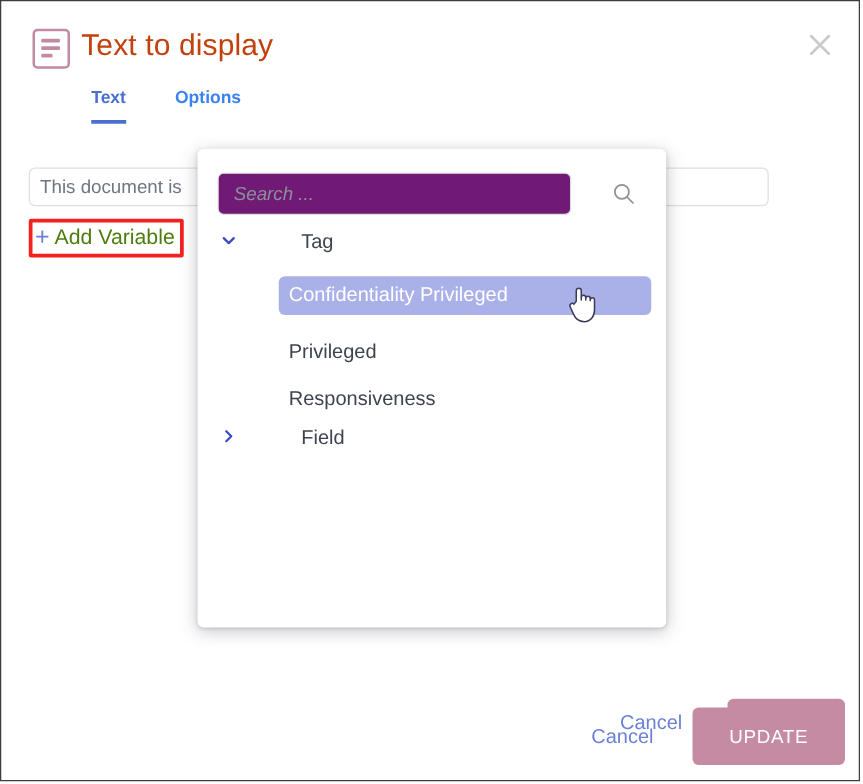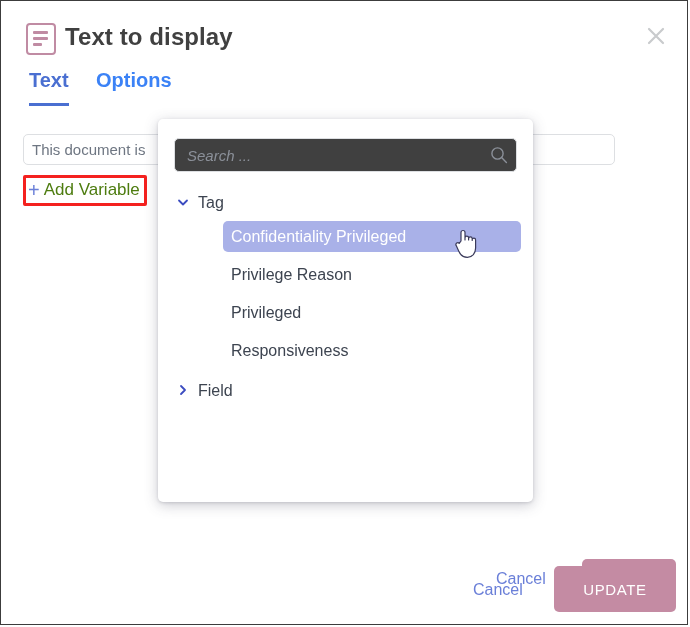--- a/index.html
+++ b/index.html
@@ -47,22 +47,22 @@
     border-radius: 1px;
   }
   #doc-icon i.l1 { left: 5px; top: 6px;  width: 15px; height: 3px; }
   #doc-icon i.l2 { left: 5px; top: 12px; width: 15px; height: 3px; }
   #doc-icon i.l3 { left: 5px; top: 18px; width: 9px;  height: 3px; }
 
   #dialog-title {
     position: absolute;
     left: 64px; top: 22px;
     font-size: 24px;
-    color: #404040;
-    font-weight: 700;
+    color: #c2410c;
+    font-weight: 400;
     letter-spacing: 0.1px;
     white-space: nowrap;
   }
 
   #close-btn {
     position: absolute;
     right: 18px; top: 20px;
     width: 30px; height: 30px;
     cursor: pointer;
   }
@@ -71,24 +71,25 @@
   
   #tabs {
     position: absolute;
     left: 0; top: 68px;
     width: 688px;
     height: 36px;
   }
   .tab {
     position: absolute;
     top: 0;
-    font-size: 20px;
+    font-size: 14px;
     cursor: pointer;
     white-space: nowrap;
     padding-bottom: 11px;
+    margin-left: 44px;
   }
   .tab.active {
     color: #4a6fd1;
     font-weight: bold;
     border-bottom: 3px solid #4a6fd1;
   }
   .tab.inactive {
     color: #3b82f6;
     font-weight: 700;
   }
@@ -148,25 +149,25 @@
   }
 
   #search-row {
     position: absolute;
     left: 16px; top: 19px;
     width: 343px; height: 34px;
   }
   #search-input {
     position: absolute;
     left: 0; top: 0;
-    width: 343px; height: 34px;
+    width: 283px; height: 34px;
     box-sizing: border-box;
     border: 1px solid #dddfe2;
     border-radius: 5px;
-    background: #404040;
+    background: #701a75;
     font-family: "Liberation Sans", sans-serif;
     font-size: 15px;
     font-style: italic;
     color: #8b9099;
     padding: 0 34px 0 12px;
     outline: none;
   }
   #search-input::placeholder { color: #8b9099; font-style: italic; opacity: 1; }
   #search-icon {
     position: absolute;
@@ -178,22 +179,23 @@
   
   #tree {
     position: absolute;
     left: 0; top: 66px;
     width: 375px;
   }
   .tree-group {
     position: relative;
     height: 36px;
     display: flex;
-    align-items: center;
-    cursor: pointer;
+    align-items: flex-start;
+    cursor: pointer;
+    gap: 43px;
   }
   .tree-chevron {
     width: 22px;
     margin-left: 18px;
     color: #3b4cc0;
     font-size: 15px;
     line-height: 1;
     display: inline-block;
     text-align: left;
     user-select: none;
@@ -327,23 +329,20 @@
             <path d="M3 5.5 L7 9.5 L11 5.5" stroke="#3b4cc0" stroke-width="1.8" fill="none" stroke-linecap="round" stroke-linejoin="round"></path>
           </svg>
         </span>
         <span class="tree-group-label">Tag</span>
       </div>
 
       <div class="tree-item selected">
         <span>Confidentiality Privileged</span>
       </div>
       <div class="tree-spacer"></div>
-      <div class="tree-item">
-        <span>Privilege Reason</span>
-      </div>
       <div class="tree-spacer"></div>
       <div class="tree-item">
         <span>Privileged</span>
       </div>
       <div class="tree-spacer"></div>
       <div class="tree-item">
         <span>Responsiveness</span>
       </div>
       <div class="tree-spacer"></div>
 

